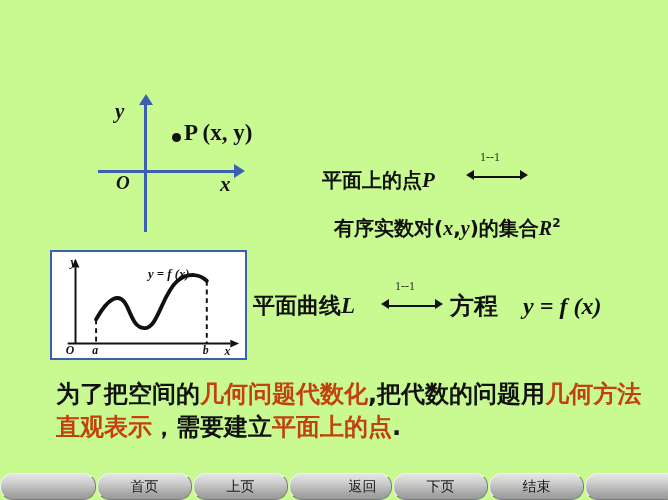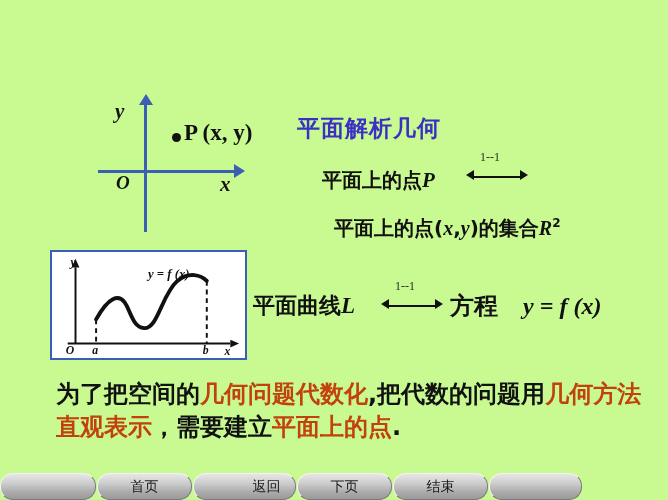--- a/index.html
+++ b/index.html
@@ -95,32 +95,31 @@
     <div class="ax-v"></div>
     <div class="arrow-r"></div>
     <div class="arrow-u"></div>
     <div class="lbl lbl-y">y</div>
     <div class="lbl lbl-x">x</div>
     <div class="lbl lbl-o">O</div>
     <div class="pt-dot"></div>
     <div class="pt-label">P (x, y)</div>
   </div>
 
-  <div class="title-main">平面解析几何</div>
 
   <div class="row-point"><span>平面上的点</span><span class="mit">P</span></div>
 
   <div class="dbl" id="arrow1">
     <div class="cap">1--1</div>
     <div class="hl"></div>
     <div class="bar"></div>
     <div class="hr"></div>
   </div>
 
-  <div class="row-set"><span>平面上的点(</span><span class="mit">x</span><span>,</span><span class="mit">y</span><span>)的集合</span><span class="mit">R</span><sup>2</sup></div>
+  <div class="row-set"><span>有序实数对(</span><span class="mit">x</span><span>,</span><span class="mit">y</span><span>)的集合</span><span class="mit">R</span><sup>2</sup></div>
 
   <div class="inset">
     <svg viewBox="0 0 197 110" preserveAspectRatio="none">
       <line x1="16" y1="95" x2="182" y2="95" stroke="#111" stroke-width="2"></line>
       <polygon points="182,91 191,95 182,99" fill="#111"></polygon>
       <line x1="24" y1="95" x2="24" y2="16" stroke="#111" stroke-width="2"></line>
       <polygon points="20,16 24,7 28,16" fill="#111"></polygon>
       <path d="M45,70 C58,46 68,44 74,52 C80,60 82,78 94,79 C108,80 112,44 128,30 C140,20 152,24 158,30" fill="none" stroke="#111" stroke-width="4" stroke-linecap="round"></path>
       <line x1="45" y1="70" x2="45" y2="95" stroke="#111" stroke-width="2" stroke-dasharray="5,4"></line>
       <line x1="158" y1="30" x2="158" y2="95" stroke="#111" stroke-width="2" stroke-dasharray="5,4"></line>
@@ -142,19 +141,20 @@
     <div class="hr"></div>
   </div>
 
   <div class="row-eq"><span>方程</span><span>&nbsp;&nbsp;&nbsp;</span><span class="mit">y = f (x)</span></div>
 
   <div class="para"><span>为了把空间的</span><span class="bl">几何问题代数化</span><span>,把代数的问题用</span><span class="bl">几何方法直观表示</span><span>，需要建立</span><span class="bl">平面上的点</span><span>.</span></div>
 
   <div class="navbar" id="navbar">
       <div class="navbtn blank" style="width: 96px;"></div>
       <div class="navbtn" style="width: 95px;">首页</div>
+      <div class="navbtn" style="width: 95px;">上页</div>
       <div class="navbtn" style="width: 103px; padding-left: 44px;">返回</div>
       <div class="navbtn" style="width: 95px;">下页</div>
       <div class="navbtn" style="width: 95px;">结束</div>
       <div class="navbtn blank" style="width: 93px;"></div>
     </div>
 
 </div>
 
 </body></html>

